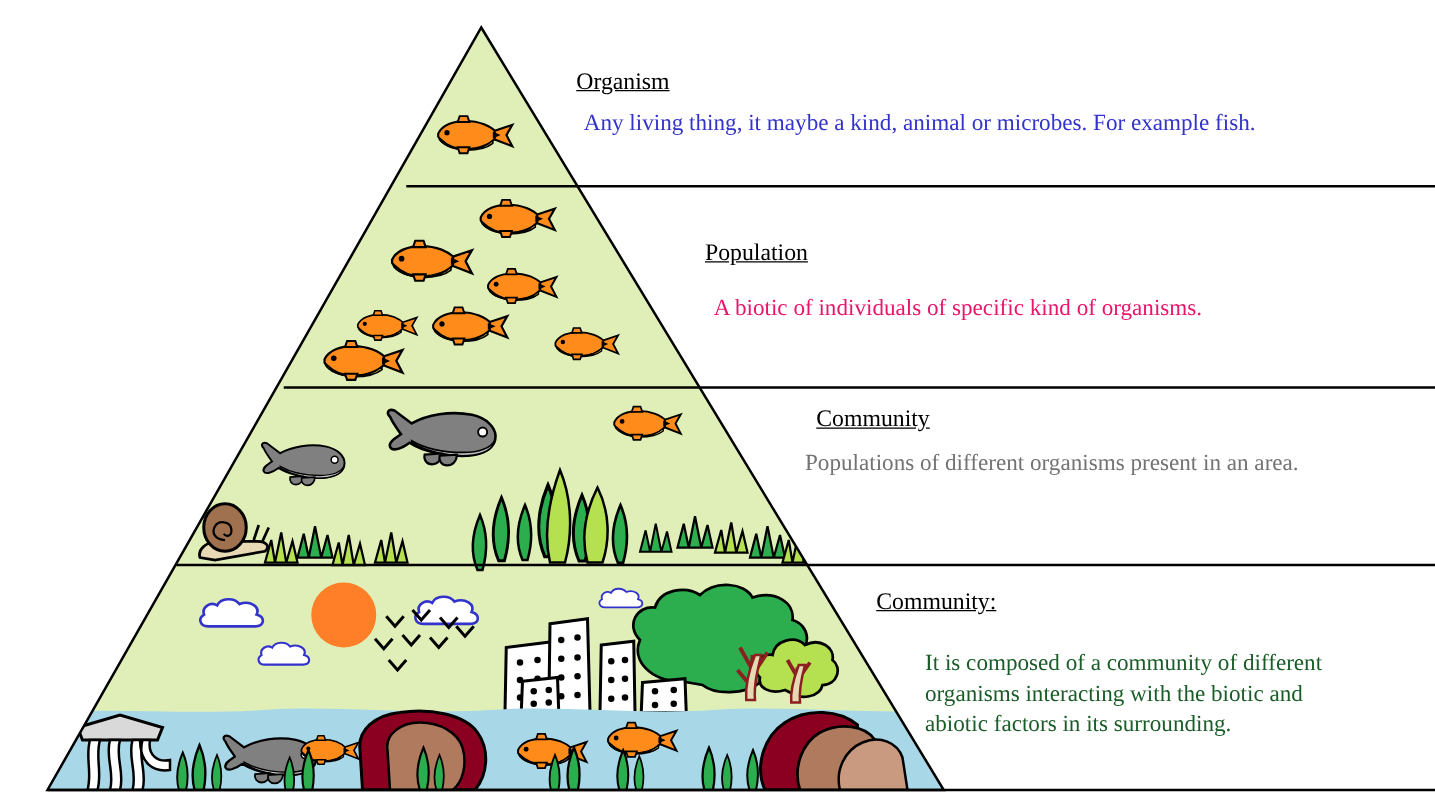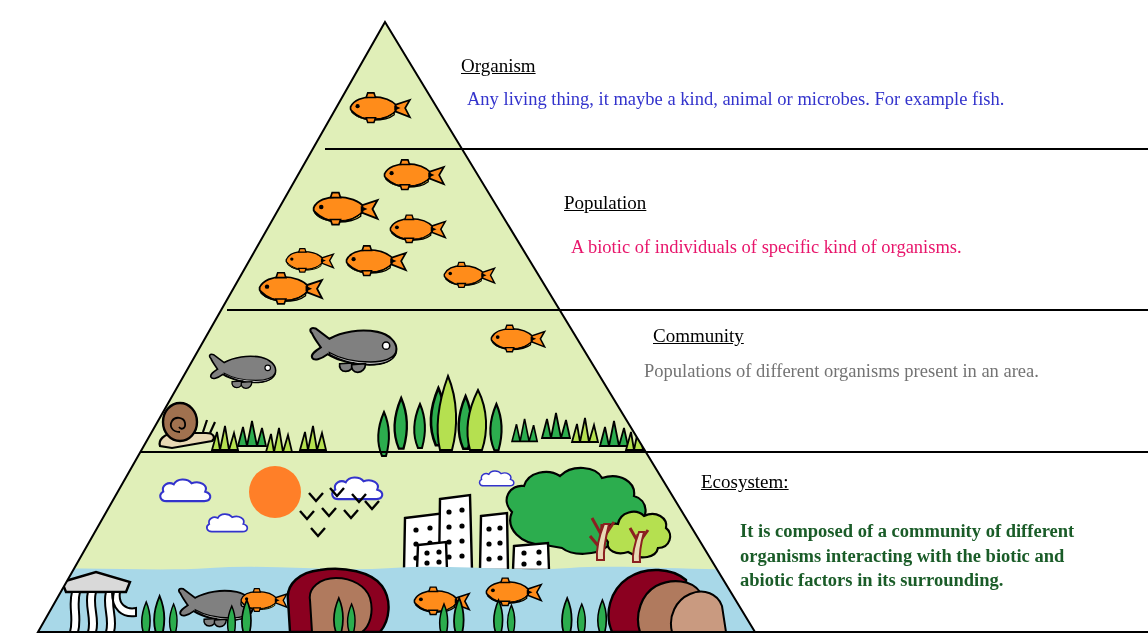--- a/index.html
+++ b/index.html
@@ -8,21 +8,21 @@
        font-family:"Liberation Serif","DejaVu Serif",serif;}
   #stage{position:absolute;left:0;top:0;width:1148px;height:639px;padding-left:21px;}
   svg.layer{position:absolute;left:0;top:0;width:1148px;height:639px;}
   .txt{position:absolute;white-space:nowrap;}
   .hdr{font-size:19px;color:#000000;text-decoration:underline;}
   .body-txt{font-size:18.5px;}
   .c-org{color:#3333cc;}
   .c-pop{color:#e8156b;}
   .c-com{color:#737373;}
   .c-eco{color:#1a5c28;}
-  .eco-body{white-space:normal;width:352px;line-height:1.33;font-weight:bold;}
+  .eco-body{white-space:normal;width:352px;line-height:1.33;}
 </style>
 </head>
 <body>
 
 <div id="stage">
 
   <svg class="layer" viewBox="0 0 1148 639">
     <defs>
 
       <clipPath id="clipPyr">
@@ -398,16 +398,16 @@
 
   <div class="txt hdr" style="left:461px;top:55px;">Organism</div>
   <div class="txt body-txt c-org" style="left:467px;top:89px;">Any living thing, it maybe a kind, animal or microbes. For example fish.</div>
 
   <div class="txt hdr" style="left:564px;top:192px;">Population </div>
   <div class="txt body-txt c-pop" style="left:571px;top:237px;">A biotic of individuals of specific kind of organisms.</div>
 
   <div class="txt hdr" style="left:653px;top:325px;">Community </div>
   <div class="txt body-txt c-com" style="left:644px;top:361px;">Populations of different organisms present in an area.</div>
 
-  <div class="txt hdr" style="left:701px;top:471px;">Ecosystem:</div>
+  <div class="txt hdr" style="left:701px;top:471px;">Community:</div>
   <div class="txt body-txt c-eco eco-body" style="left:740px;top:519px;">It is composed of a community of different organisms interacting with the biotic and abiotic factors in its surrounding.</div>
 
 </div>
 
 </body></html>

